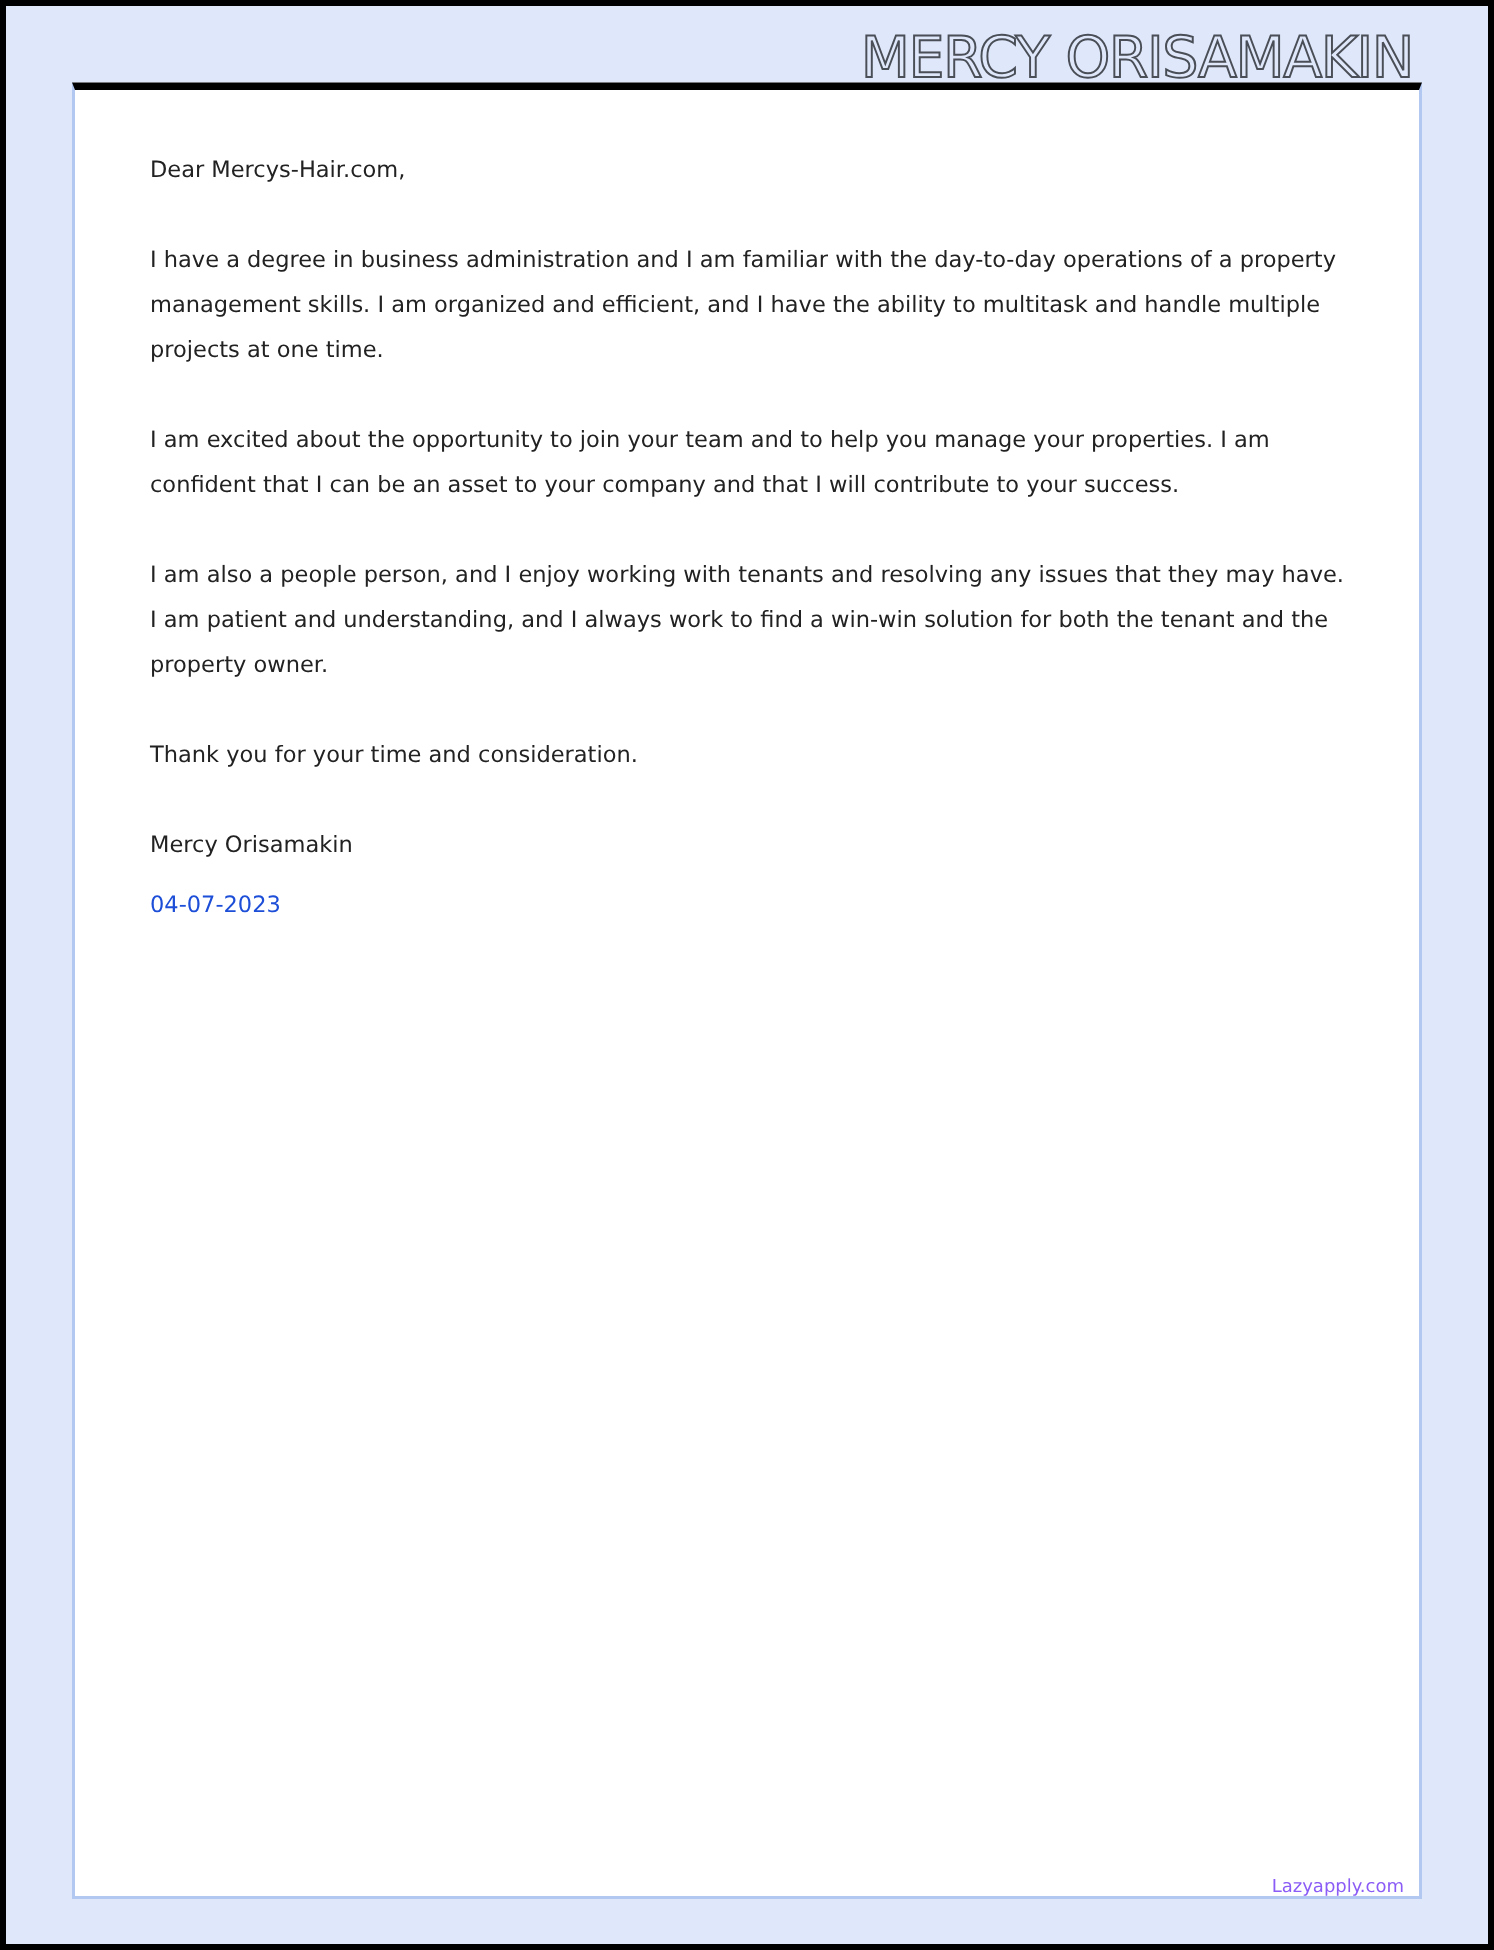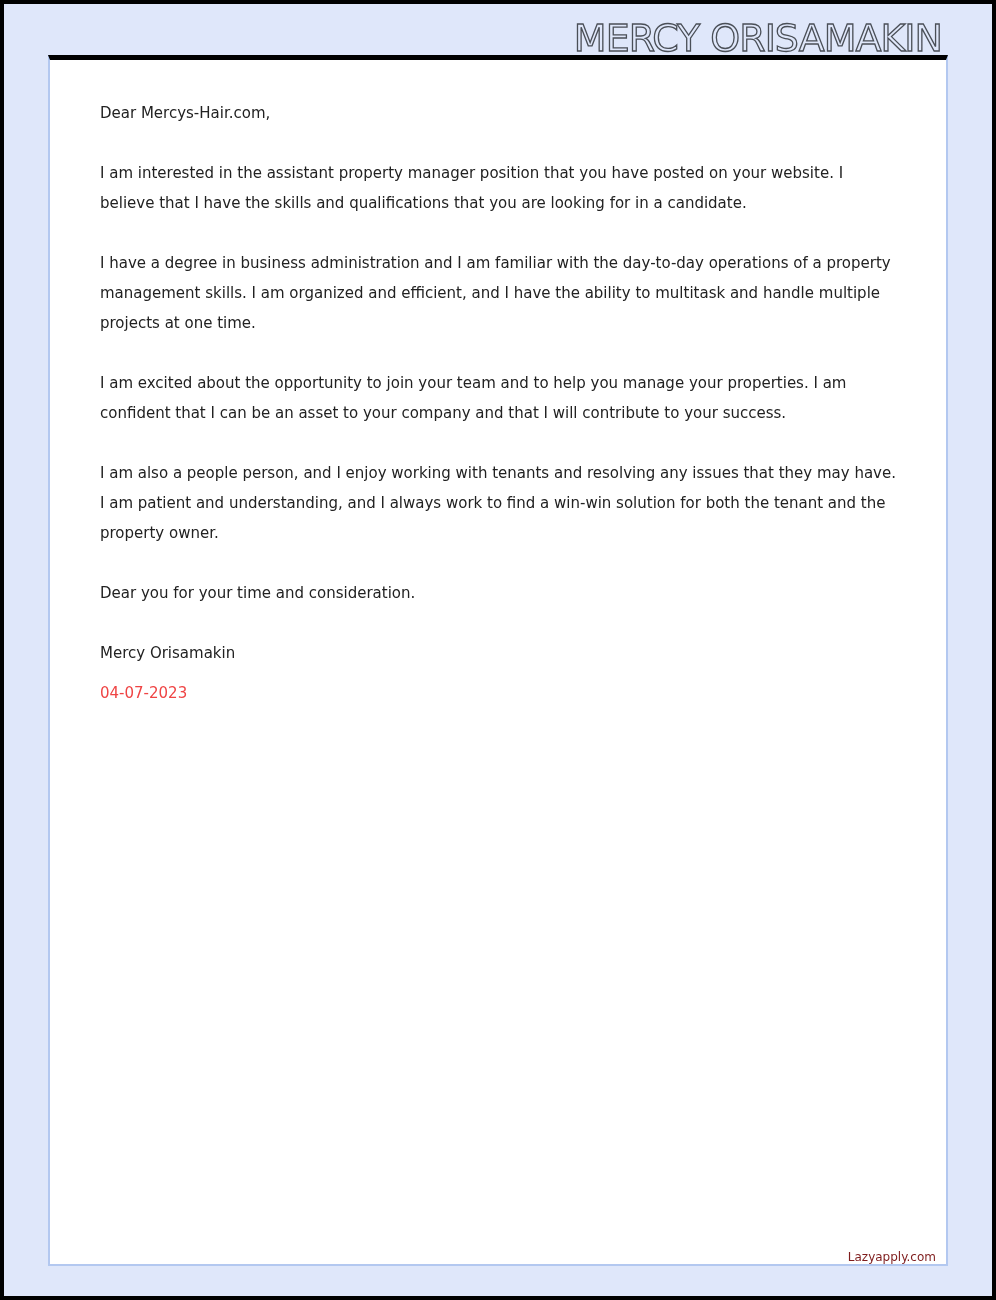--- a/index.html
+++ b/index.html
@@ -40,40 +40,39 @@
   .letter {
     position: absolute;
     left: 50px; top: 38px;
     width: 800px;
     font-size: 15px;
     line-height: 30px;
     color: #222;
   }
   .letter p { margin: 0 0 30px 0; }
   .letter p.tight { margin-bottom: 10px; }
-  .date { color: #ef4444; }
+  .date { color: #1d4ed8; }
   .footer {
     position: absolute;
     right: 10px; bottom: 0px;
     font-size: 12px;
-    color: #7f1d1d;
+    color: #8b5cf6;
   }
 </style>
 </head>
 <body>
 
 <div class="page">
   <div class="title">MERCY ORISAMAKIN</div>
 
   <div class="panel">
     <div class="letter">
       <p>Dear Mercys-Hair.com,</p>
-      <p>I am interested in the assistant property manager position that you have posted on your website. I believe that I have the skills and qualifications that you are looking for in a candidate.</p>
       <p>I have a degree in business administration and I am familiar with the day-to-day operations of a property management skills. I am organized and efficient, and I have the ability to multitask and handle multiple projects at one time.</p>
       <p>I am excited about the opportunity to join your team and to help you manage your properties. I am confident that I can be an asset to your company and that I will contribute to your success.</p>
       <p>I am also a people person, and I enjoy working with tenants and resolving any issues that they may have. I am patient and understanding, and I always work to find a win-win solution for both the tenant and the property owner.</p>
-      <p>Dear you for your time and consideration.</p>
+      <p>Thank you for your time and consideration.</p>
       <p class="tight">Mercy Orisamakin</p>
       <p class="date">04-07-2023</p>
     </div>
     <div class="footer">Lazyapply.com</div>
   </div>
 </div>
 
 </body></html>

